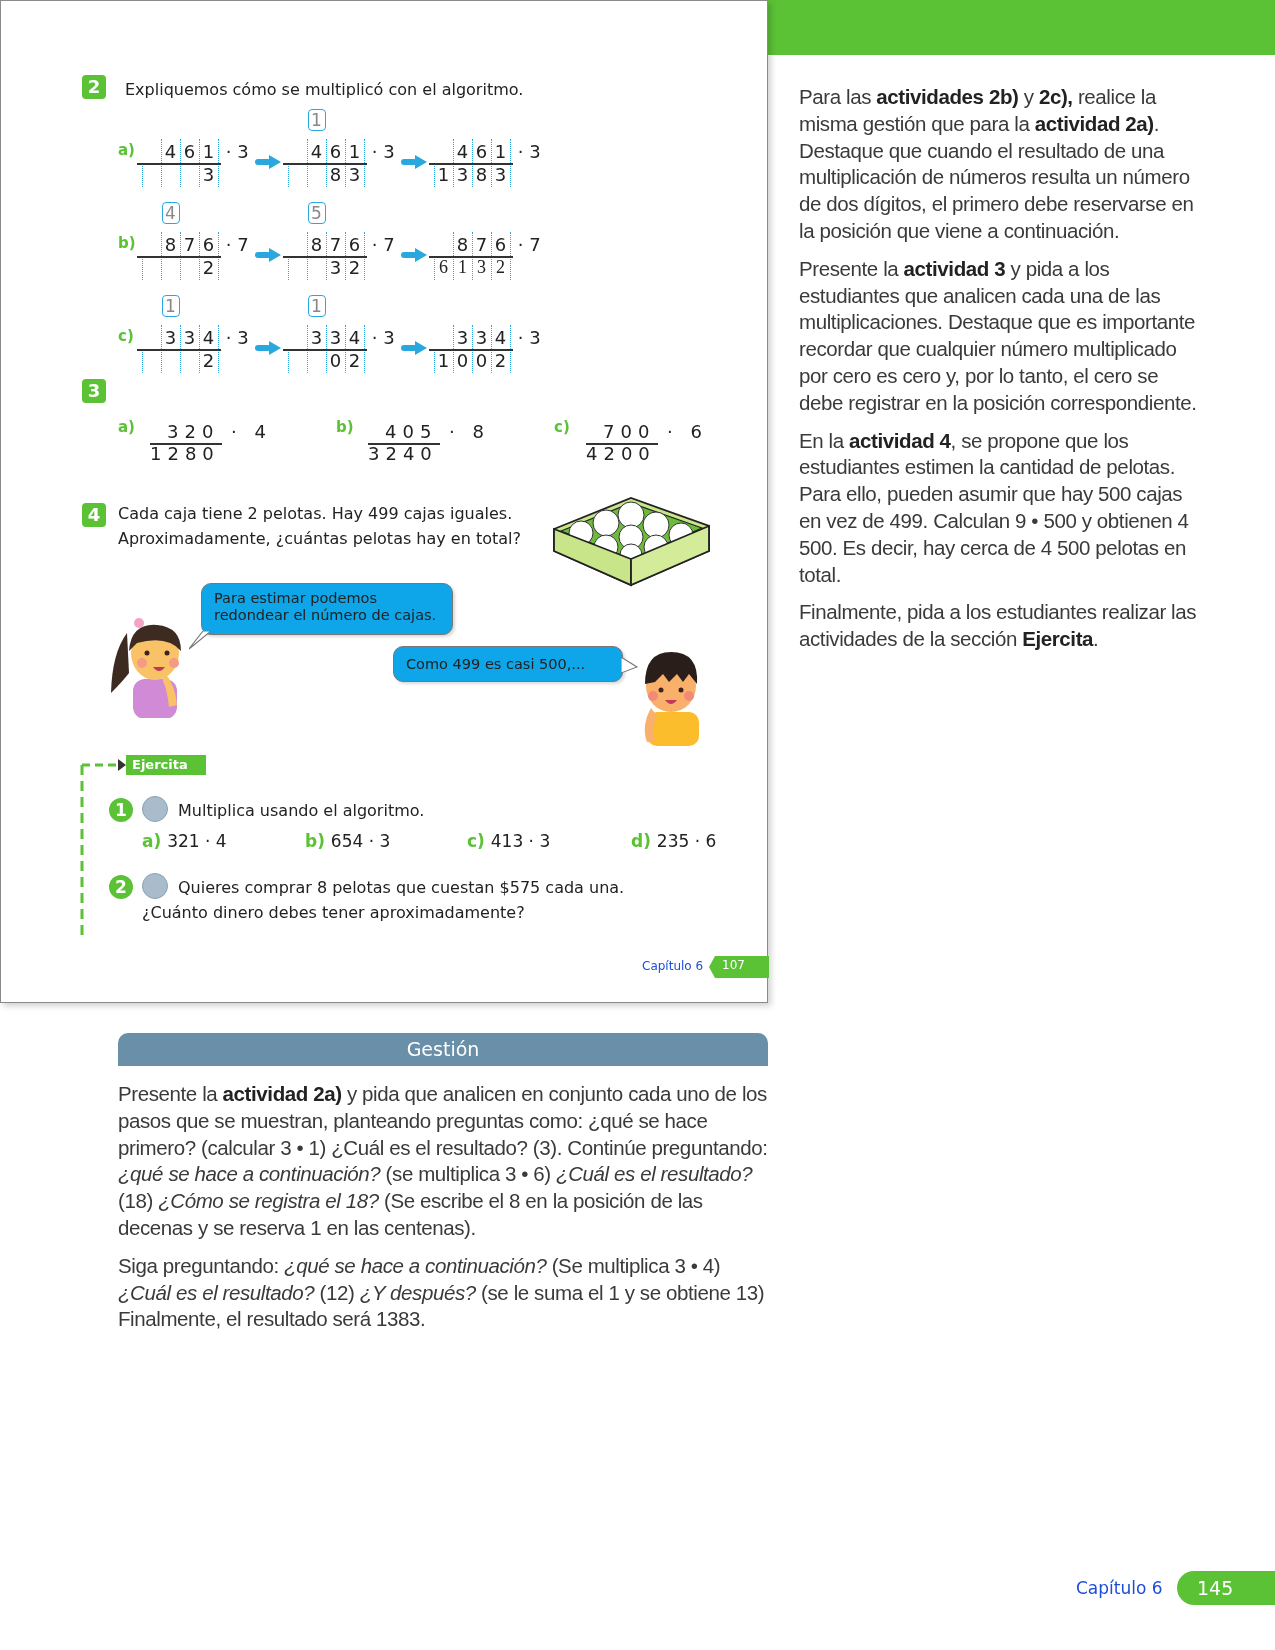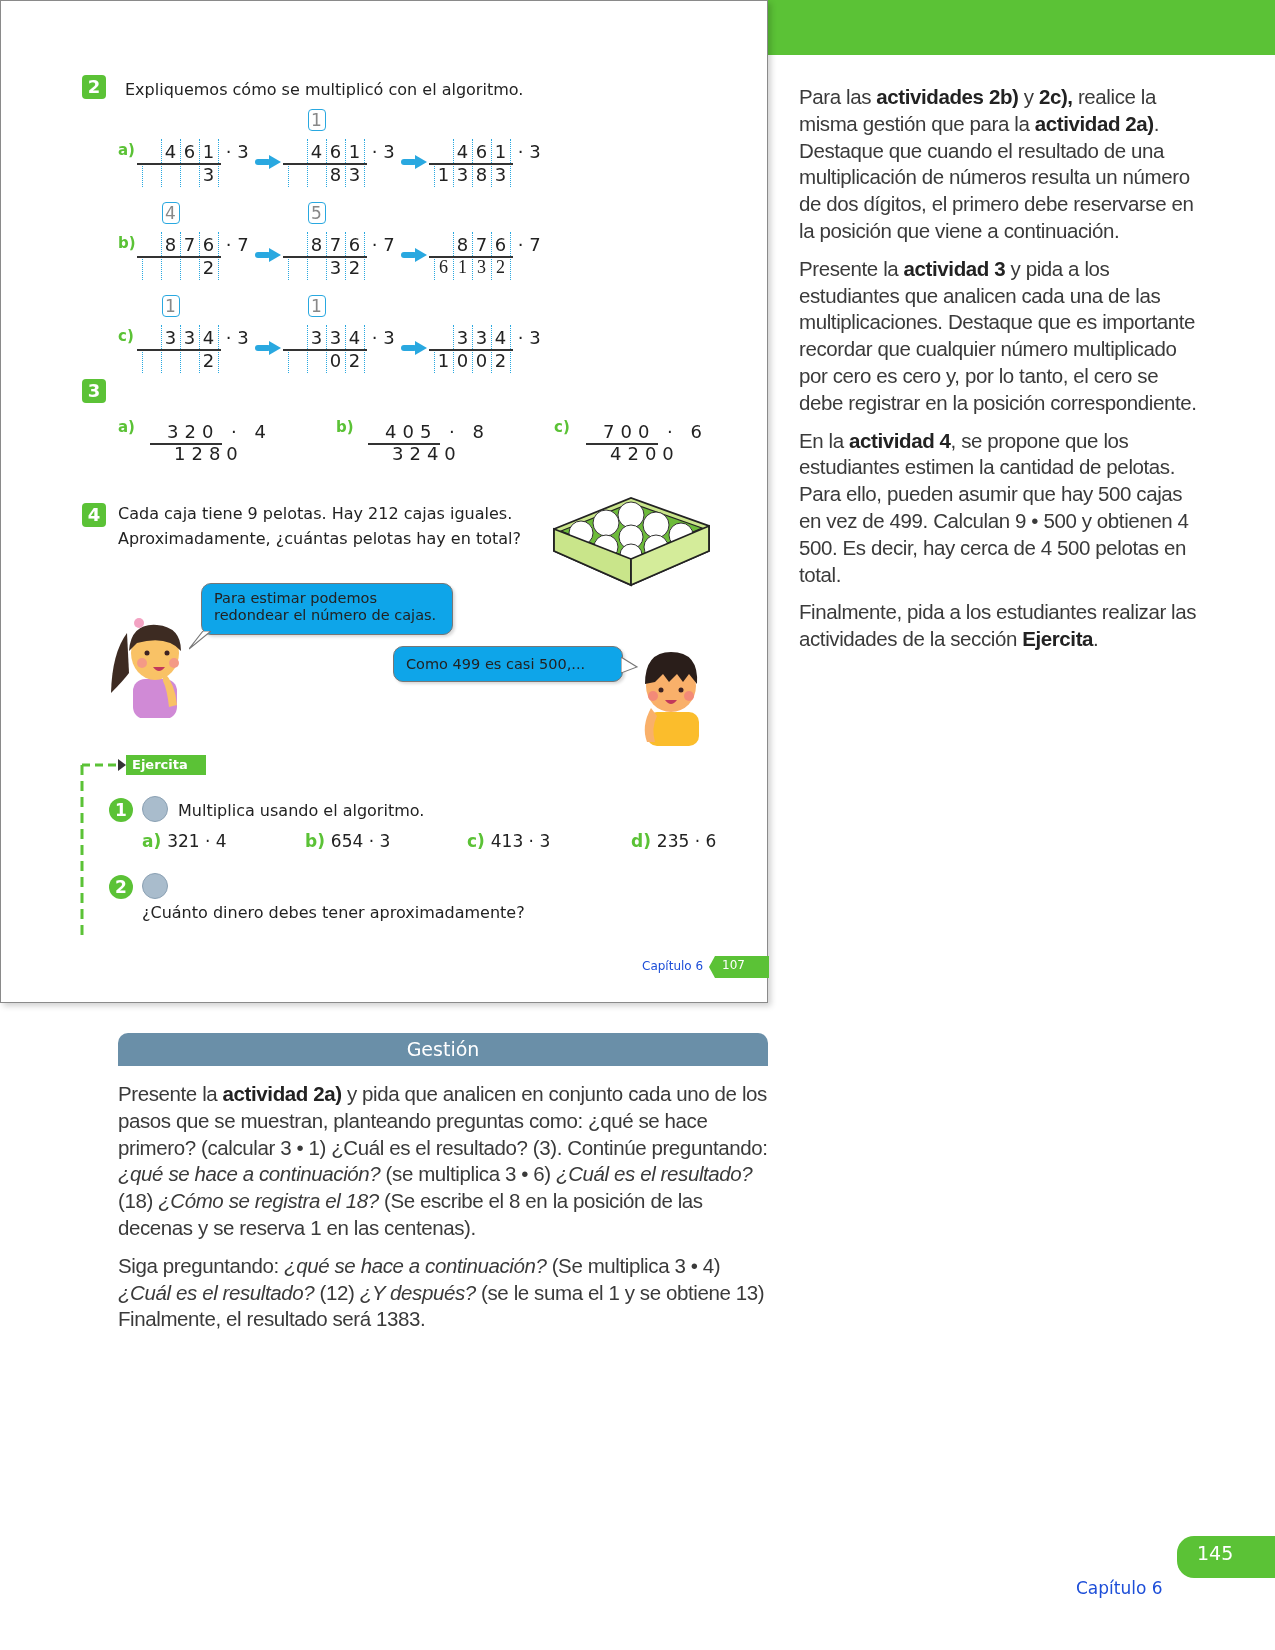--- a/index.html
+++ b/index.html
@@ -31,21 +31,21 @@
   .mult .dash { position: absolute; width: 0; border-left: 1.5px dotted #29a8e0; }
   .carry {
     position: absolute; width: 18px; height: 22px; border: 1.5px solid #29a8e0; border-radius: 4px;
     color: #888; font-size: 17px; text-align: center; line-height: 20px;
   }
   .arrow { position: absolute; width: 28px; height: 14px; }
 
   
   .smult { position: absolute; font-size: 18px; letter-spacing: 6px; color: #222; }
   .smult .top { position: absolute; white-space: nowrap; }
-  .smult .bot { position: absolute; white-space: nowrap; margin-left: 24px; }
+  .smult .bot { position: absolute; white-space: nowrap; }
   .smult .line { position: absolute; height: 1.5px; background: #333; }
 
   .bubble {
     position: absolute; background: #0ea5e9; border: 1.2px solid #777; border-radius: 10px;
     box-shadow: 2px 2px 3px rgba(0,0,0,0.15); font-size: 14.5px; line-height: 17px; color: #222;
     padding: 6px 12px;
   }
 
   .ejercita-tag {
     position: absolute; left: 125px; top: 754px; width: 80px; height: 20px; background: #5bc236;
@@ -228,21 +228,21 @@
       </div>
       <div class="lbl-green" style="left: 553px; top: 417px;">c)</div>
       <div class="smult" style="left: 585px; top: 420px;">
         <div class="top" style="left: 17px; top: 0px;">700 · 6</div>
         <div class="line" style="left: 0px; top: 22px; width: 72px;"></div>
         <div class="bot" style="left: 0px; top: 22px;">4200</div>
       </div>
     </div>
 
   <div class="num-badge" style="left:81px;top:502px;">4</div>
-  <div class="q-text" style="left:117px;top:500px;">Cada caja tiene 9 pelotas. Hay 212 cajas iguales.</div>
+  <div class="q-text" style="left:117px;top:500px;">Cada caja tiene 2 pelotas. Hay 499 cajas iguales.</div>
   <div class="q-text" style="left:117px;top:525px;">Aproximadamente, ¿cuántas pelotas hay en total?</div>
 
   <svg class="sp" style="left:548px;top:492px;" width="166" height="96" viewBox="0 0 166 96">
     <polygon points="5,36 82,5 160,33 160,58 82,92 5,58" fill="#c9e58a" stroke="#222" stroke-width="1.8"></polygon>
     <polygon points="12,38 82,10 153,35 82,66" fill="#6dbb3a" stroke="#222" stroke-width="1.2"></polygon>
     <g fill="#fff" stroke="#333" stroke-width="1">
       <circle cx="32" cy="40" r="12"></circle>
         <circle cx="57" cy="30" r="13"></circle>
         <circle cx="82" cy="22" r="13"></circle>
       <circle cx="107" cy="32" r="13"></circle>
@@ -310,20 +310,21 @@
 
   <div id="ex1items">
       <div class="sp" style="left: 141px; top: 830px; font-size: 17px; white-space: nowrap;"><span style="color: rgb(91, 194, 54); font-weight: bold;">a) </span><span style="color: rgb(34, 34, 34);">321 · 4</span></div>
       <div class="sp" style="left: 304px; top: 830px; font-size: 17px; white-space: nowrap;"><span style="color: rgb(91, 194, 54); font-weight: bold;">b) </span><span style="color: rgb(34, 34, 34);">654 · 3</span></div>
       <div class="sp" style="left: 466px; top: 830px; font-size: 17px; white-space: nowrap;"><span style="color: rgb(91, 194, 54); font-weight: bold;">c) </span><span style="color: rgb(34, 34, 34);">413 · 3</span></div>
       <div class="sp" style="left: 630px; top: 830px; font-size: 17px; white-space: nowrap;"><span style="color: rgb(91, 194, 54); font-weight: bold;">d) </span><span style="color: rgb(34, 34, 34);">235 · 6</span></div>
     </div>
 
   <div class="circle-num" style="left:108px;top:874px;">2</div>
   <div class="book-icon" style="left:141px;top:872px;"></div>
+  <div class="q-text" style="left:177px;top:874px;">Quieres comprar 8 pelotas que cuestan $575 cada una.</div>
   <div class="q-text" style="left:141px;top:899px;">¿Cuánto dinero debes tener aproximadamente?</div>
 
   <div class="footer-chapter" style="left:641px;top:958px;font-size:12px;">Capítulo 6</div>
   <svg class="sp" style="left:708px;top:955px;" width="60" height="22">
     <polygon points="6,0 60,0 60,22 6,22 0,11" fill="#5bc236"></polygon>
   </svg>
   <div class="sp" style="left:721px;top:957px;font-size:12px;color:#fff;">107</div>
 </div>
 
 <div class="guide sp" style="left:799px;top:84px;width:400px;">
@@ -333,13 +334,13 @@
   <p><span>Finalmente, pida a los estudiantes realizar las actividades de la sección </span><b>Ejercita</b><span>.</span></p>
 </div>
 
 <div class="gestion-bar">Gestión</div>
 <div class="guide sp" style="left:118px;top:1081px;width:652px;">
   <p><span>Presente la </span><b>actividad 2a)</b><span> y pida que analicen en conjunto cada uno de los pasos que se muestran, planteando preguntas como: ¿qué se hace primero? (calcular 3 • 1) ¿Cuál es el resultado? (3). Continúe preguntando: </span><i>¿qué se hace a continuación?</i><span> (se multiplica 3 • 6) </span><i>¿Cuál es el resultado?</i><span> (18) </span><i>¿Cómo se registra el 18?</i><span> (Se escribe el 8 en la posición de las decenas y se reserva 1 en las centenas).</span></p>
   <p><span>Siga preguntando: </span><i>¿qué se hace a continuación?</i><span> (Se multiplica 3 • 4) </span><i>¿Cuál es el resultado?</i><span> (12) </span><i>¿Y después?</i><span> (se le suma el 1 y se obtiene 13) Finalmente, el resultado será 1383.</span></p>
 </div>
 
 <div class="footer-chapter" style="left:1076px;top:1578px;">Capítulo 6</div>
-<div class="page-pill" style="left:1177px;top:1536px;width:98px;height:42px;border-radius:17px 0 0 17px;padding-left:20px;line-height:34px;">145</div>
+<div class="page-pill" style="left:1177px;top:1571px;width:98px;height:34px;border-radius:17px 0 0 17px;padding-left:20px;line-height:34px;">145</div>
 
 </body></html>

